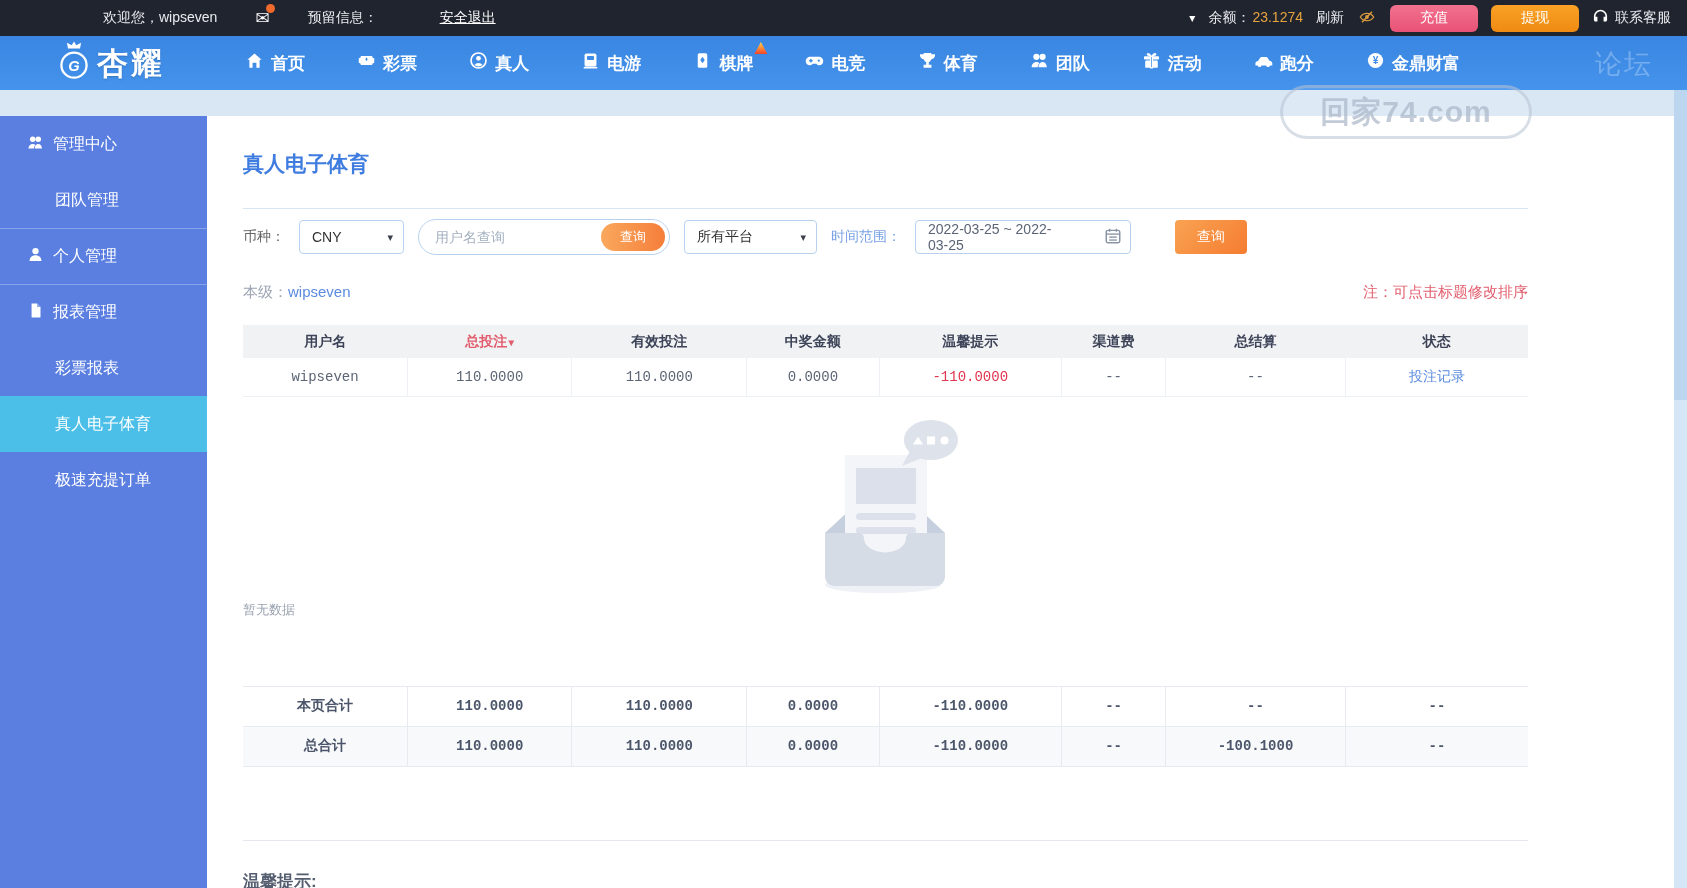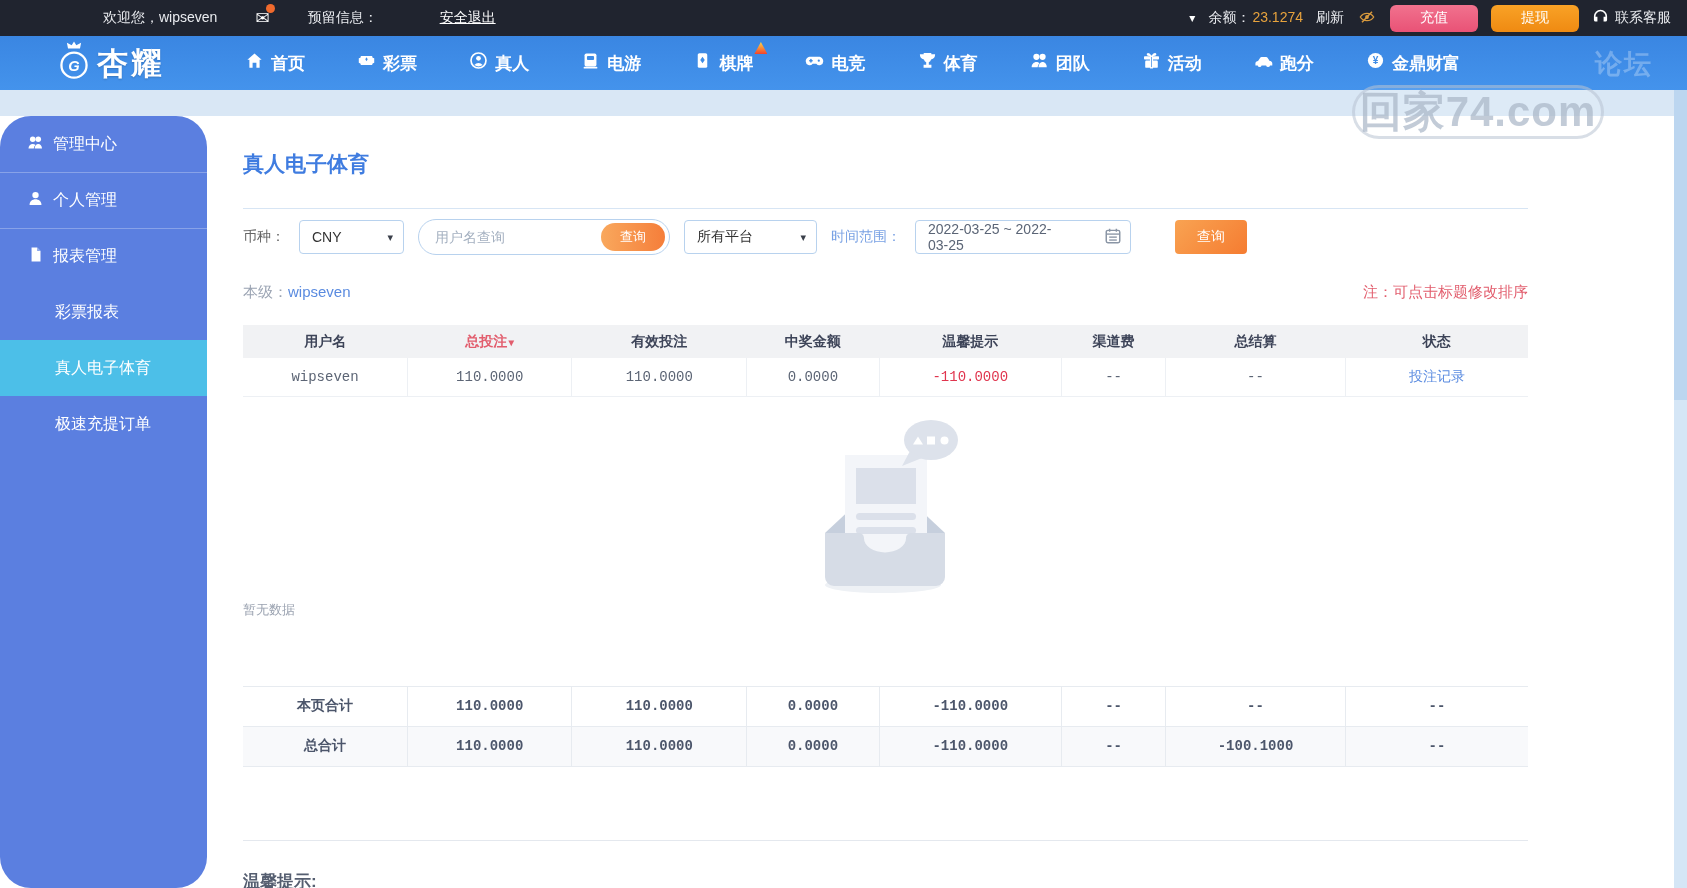--- a/index.html
+++ b/index.html
@@ -25,33 +25,33 @@
   
   .navbar { position:absolute; top:36px; left:0; right:0; height:54px;
     background:linear-gradient(180deg,#3a86e2,#4493ec); z-index:20; }
   .brand { position:absolute; left:56px; top:4px; display:flex; align-items:center; gap:5px; cursor:pointer; }
   .brand-name { color:#fff; font-size:31px; font-weight:bold; letter-spacing:3px; text-shadow:0 1px 2px rgba(0,0,0,.18); }
   .nav-items { position:absolute; left:245px; top:0; width:1215px; height:54px;
     display:flex; align-items:center; justify-content:space-between; }
   .nav-item { display:flex; align-items:center; gap:7px; color:#fff; font-size:17px; font-weight:bold; cursor:pointer; position:relative; white-space:nowrap; }
   .hot-badge { position:absolute; top:-9px; right:-14px; width:13px; height:12px;
     background:linear-gradient(180deg,#ffd54a,#f3432a); clip-path:polygon(50% 0,100% 100%,0 100%); }
-  .nav-watermark { position:absolute; right:34px; top:10px; color:rgba(255,255,255,.28); font-size:27px; font-weight:bold; letter-spacing:2px; }
+  .nav-watermark { position:absolute; right:34px; top:10px; color:rgba(255,255,255,.28); font-size:27px; font-weight:normal; letter-spacing:2px; }
 
   
   .subband { position:absolute; top:90px; left:0; right:0; height:26px; background:#d9e7f5; }
 
   
-  .watermark-box { position:absolute; left:1352px; top:85px; width:252px; height:54px;
+  .watermark-box { position:absolute; left:1280px; top:85px; width:252px; height:54px;
     border:3px solid rgba(177,190,206,.5); border-radius:27px; background:rgba(255,255,255,.12);
-    color:rgba(168,181,198,.7); font-size:42px; font-weight:bold; letter-spacing:1px;
+    color:rgba(168,181,198,.7); font-size:30px; font-weight:bold; letter-spacing:1px;
     display:flex; align-items:center; justify-content:center; z-index:40; }
 
   
-  .sidebar { position:absolute; top:116px; left:0; bottom:0; width:207px; background:#5b7fe0; z-index:10;border-radius:31px; }
+  .sidebar { position:absolute; top:116px; left:0; bottom:0; width:207px; background:#5b7fe0; z-index:10; }
   .side-item { height:56px; display:flex; align-items:center; gap:9px; color:#fff; font-size:16px;
     padding-left:27px; cursor:pointer; }
   .side-item.sub { padding-left:55px; }
   .side-item.divided { border-top:1px solid rgba(255,255,255,.28); }
   .side-item.active { background:#4cbfe8; }
 
   
   .main { position:absolute; left:207px; top:116px; right:0; bottom:0; background:#fff; overflow:hidden; }
   .page-title { position:absolute; left:36px; top:34px; font-size:21px; font-weight:bold; color:#3f7ce0; }
   .filter-sep { position:absolute; left:36px; width:1285px; top:92px; border-top:1px solid #d7e5f4; }
@@ -246,20 +246,23 @@
 
   <aside class="sidebar" id="sidebar">
       <div class="side-item">
         <span><svg viewBox="0 0 16 16" width="17" height="17" fill="#fff">
             <circle cx="5.4" cy="4.9" r="2.6"></circle>
             <circle cx="10.6" cy="4.9" r="2.6"></circle>
             <path d="M1.4 13.6c0-2.5 1.8-4.3 4-4.3 1 0 1.9.4 2.6 1a5.3 5.3 0 0 0-1.6 3.3z"></path>
             <path d="M7.2 13.6c0-2.5 1.6-4.3 3.4-4.3 1.9 0 3.5 1.8 3.5 4.3z"></path>
           </svg></span>
         <span>管理中心</span>
+      </div>
+      <div class="side-item sub">
+        <span>团队管理</span>
       </div>
       <div class="side-item divided">
         <span><svg viewBox="0 0 16 16" width="17" height="17" fill="#fff">
             <circle cx="8" cy="4.8" r="3"></circle>
             <path d="M2.4 14c0-3.2 2.6-5.2 5.6-5.2s5.6 2 5.6 5.2z"></path>
           </svg></span>
         <span>个人管理</span>
       </div>
       <div class="side-item divided">
         <span><svg viewBox="0 0 16 16" width="17" height="17" fill="#fff">

